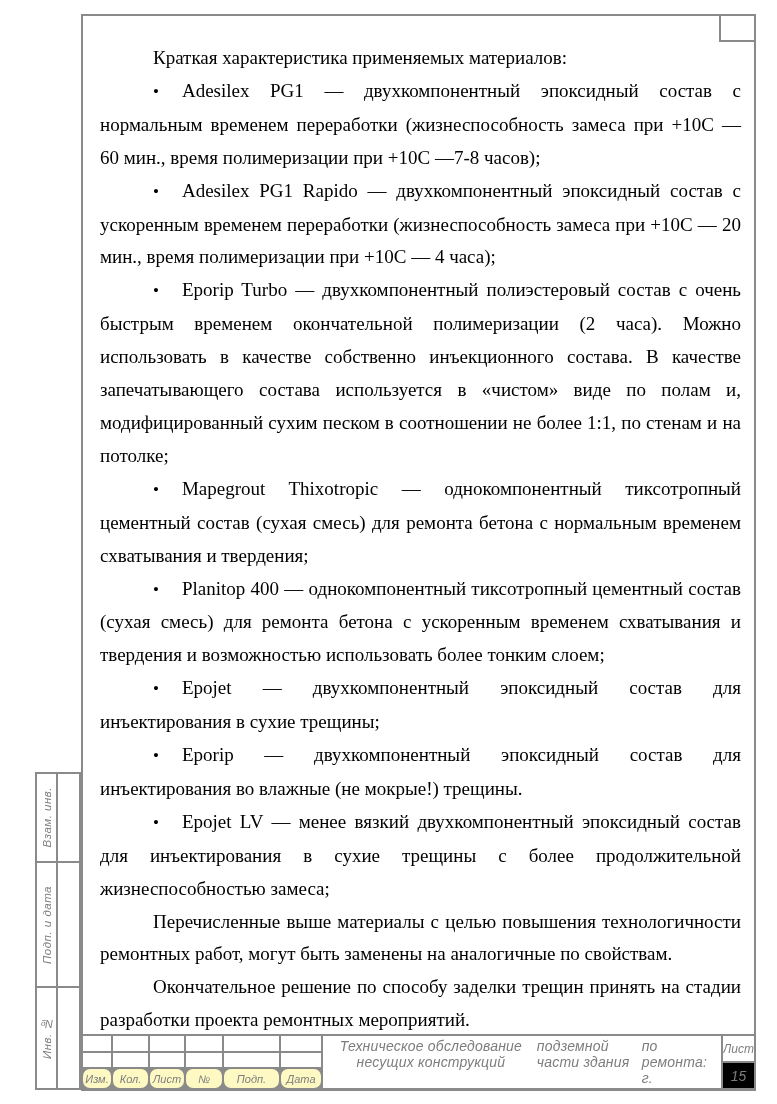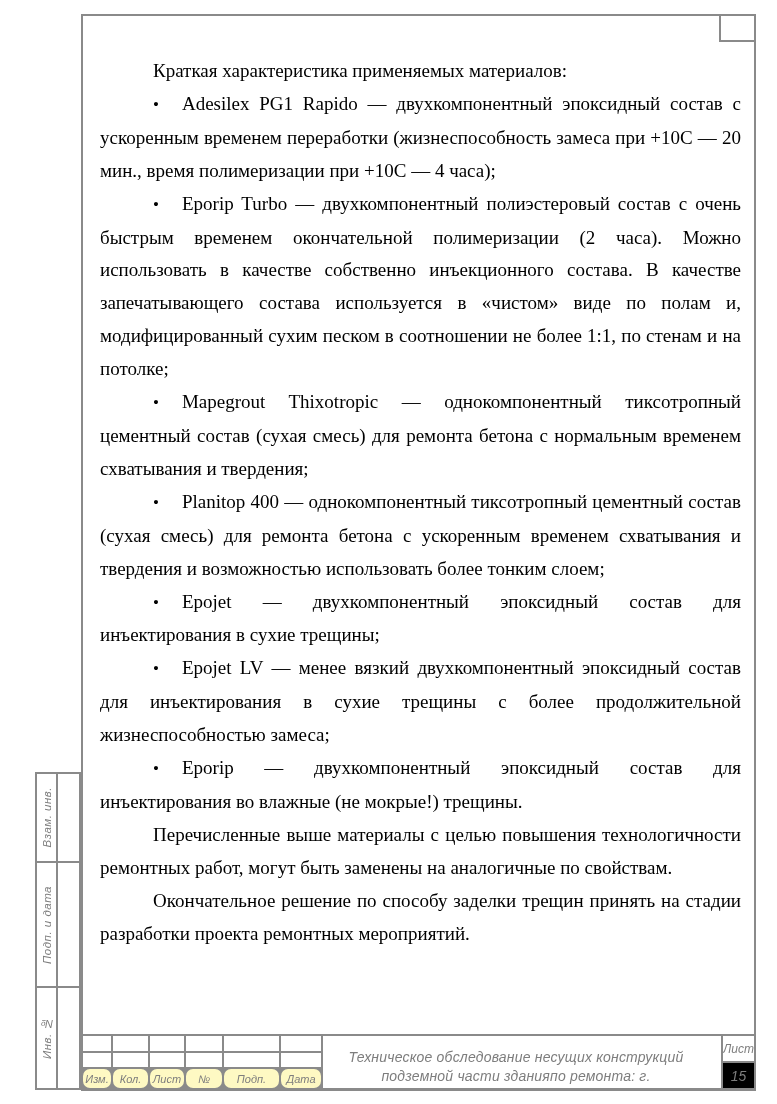--- a/index.html
+++ b/index.html
@@ -35,21 +35,21 @@
     height: 28px;
     border: 2px solid #8a8a8a;
     box-sizing: border-box;
     background: #ffffff;
     z-index: 3;
   }
   
   .content {
     position: absolute;
     left: 100px;
-    top: 55px;
+    top: 42px;
     width: 641px;
     z-index: 1;
   }
   .content p {
     margin: 0;
     font-family: "Liberation Serif", "DejaVu Serif", serif;
     font-size: 19px;
     line-height: 32.9px;
     color: #000000;
     text-align: justify;
@@ -132,21 +132,21 @@
     font-size: 11px;
     white-space: nowrap;
     overflow: hidden;
     border-radius: 7px;
   }
   .sc-title {
     grid-column: 7;
     grid-row: 1 / span 3;
     background: #ffffff;
     display: flex;
-    flex-direction: column;
+    flex-direction: row;
     justify-content: flex-end;
     padding: 2px 14px 4px 2px;
     box-sizing: border-box;
     font-size: 14px;
     letter-spacing: 0.2px;
   }
   .sc-title .line1 { text-align: center; margin-bottom: 3px; }
   .sc-title .line2 { display: flex; justify-content: center; }
   .sc-sheet {
     grid-column: 8;
@@ -178,27 +178,28 @@
 <body>
 
 <div class="page">
 
   <div class="frame"></div>
   <div class="corner-box"></div>
 
   <div class="content">
     <p class="indent">Краткая характеристика применяемых материалов:</p>
 
+    <p class="indent"><span class="bullet-glyph">•</span><span class="bullet-gap"></span><span>Adesilex PG1 — двухкомпонентный эпоксидный состав с нормальным временем переработки (жизнеспособность замеса при +10С — 60 мин., время полимеризации при +10С —7-8 часов);</span></p>
     <p class="indent"><span class="bullet-glyph">•</span><span class="bullet-gap"></span><span>Adesilex PG1 Rapido — двухкомпонентный эпоксидный состав с ускоренным временем переработки (жизнеспособность замеса при +10С — 20 мин., время полимеризации при +10С — 4 часа);</span></p>
     <p class="indent"><span class="bullet-glyph">•</span><span class="bullet-gap"></span><span>Eporip Turbo — двухкомпонентный полиэстеровый состав с очень быстрым временем окончательной полимеризации (2 часа). Можно использовать в качестве собственно инъекционного состава. В качестве запечатывающего состава используется в «чистом» виде по полам и, модифицированный сухим песком в соотношении не более 1:1, по стенам и на потолке;</span></p>
     <p class="indent"><span class="bullet-glyph">•</span><span class="bullet-gap"></span><span>Mapegrout Thixotropic — однокомпонентный тиксотропный цементный состав (сухая смесь) для ремонта бетона с нормальным временем схватывания и твердения;</span></p>
     <p class="indent"><span class="bullet-glyph">•</span><span class="bullet-gap"></span><span>Planitop 400 — однокомпонентный тиксотропный цементный состав (сухая смесь) для ремонта бетона с ускоренным временем схватывания и твердения и возможностью использовать более тонким слоем;</span></p>
     <p class="indent"><span class="bullet-glyph">•</span><span class="bullet-gap"></span><span>Epojet — двухкомпонентный эпоксидный состав для инъектирования в сухие трещины;</span></p>
+    <p class="indent"><span class="bullet-glyph">•</span><span class="bullet-gap"></span><span>Eporip — двухкомпонентный эпоксидный состав для инъектирования во влажные (не мокрые!) трещины.</span></p>
     <p class="indent"><span class="bullet-glyph">•</span><span class="bullet-gap"></span><span>Epojet LV — менее вязкий двухкомпонентный эпоксидный состав для инъектирования в сухие трещины с более продолжительной жизнеспособностью замеса;</span></p>
-    <p class="indent"><span class="bullet-glyph">•</span><span class="bullet-gap"></span><span>Eporip — двухкомпонентный эпоксидный состав для инъектирования во влажные (не мокрые!) трещины.</span></p>
 
     <p class="indent">Перечисленные выше материалы с целью повышения технологичности ремонтных работ, могут быть заменены на аналогичные по свойствам.</p>
     <p class="indent">Окончательное решение по способу заделки трещин принять на стадии разработки проекта ремонтных мероприятий.</p>
   </div>
 
   <div class="side-column">
     <div class="side-box h1">
       <div class="side-box-label">
           <span>Взам. инв.</span>
         </div>

